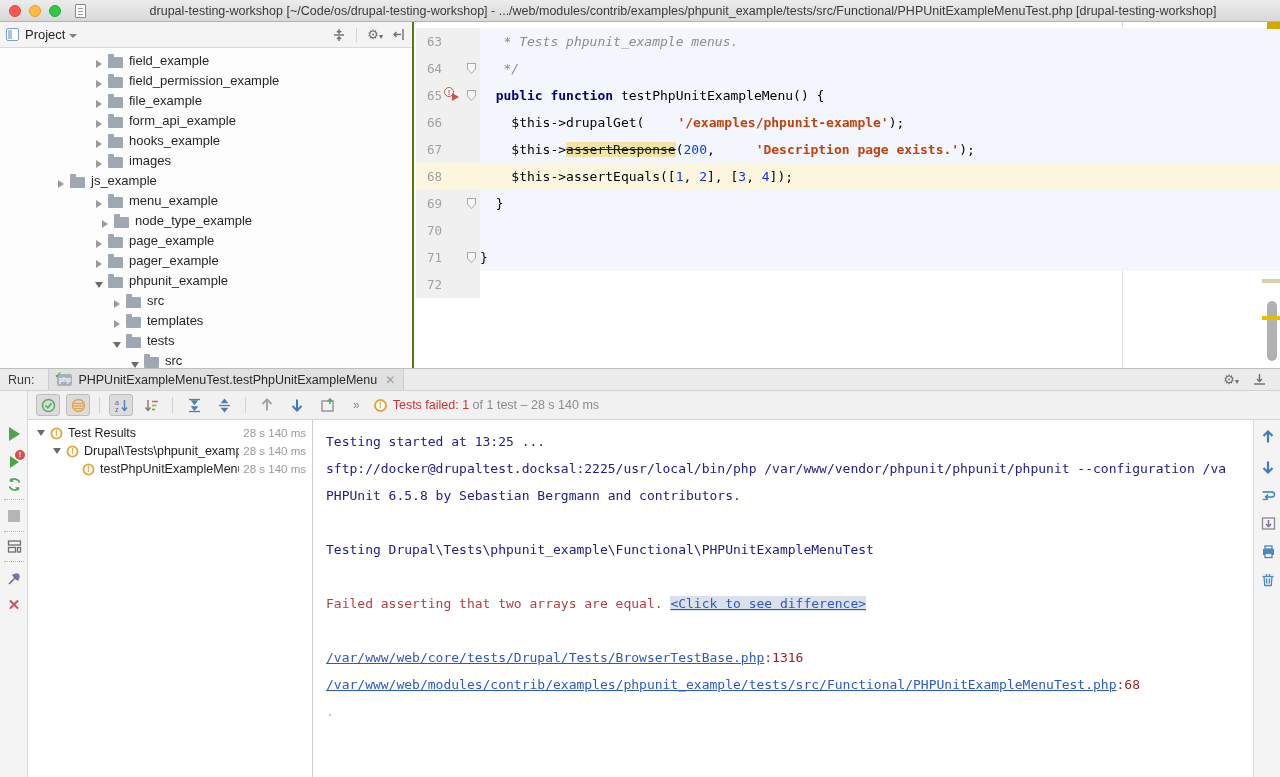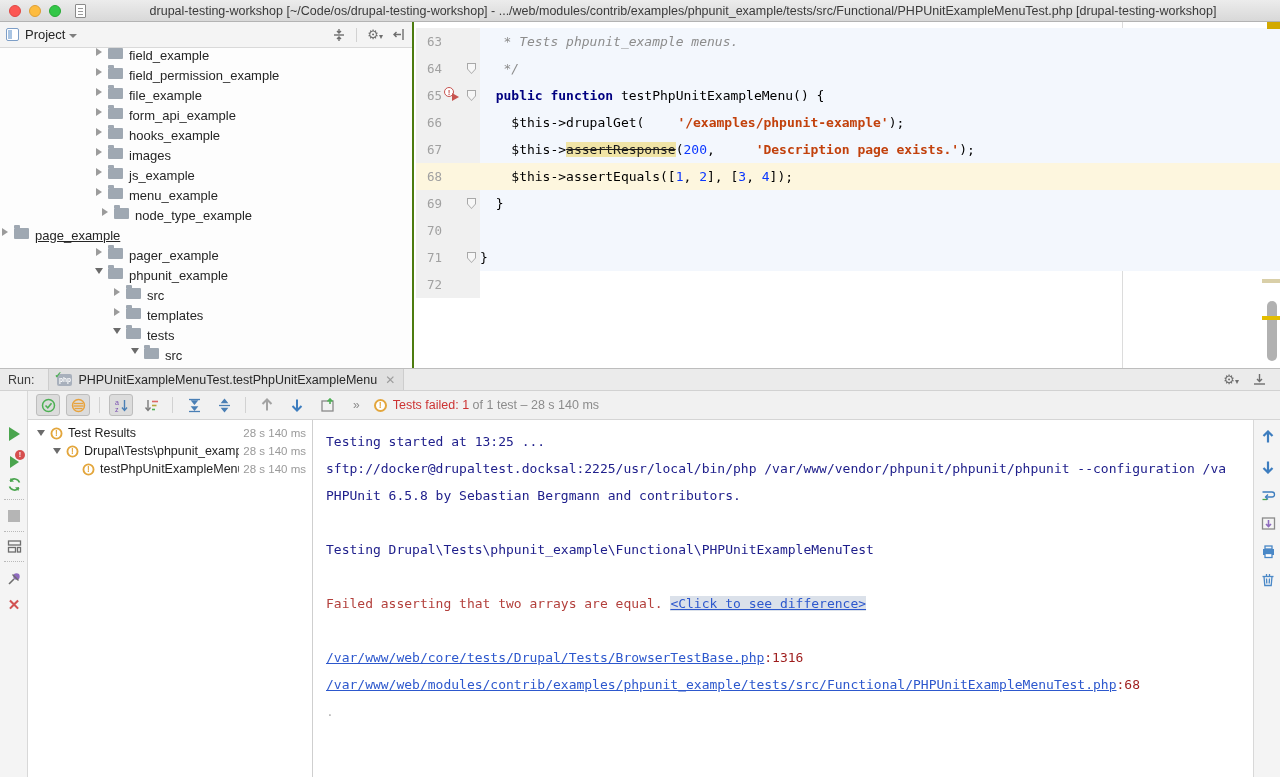--- a/index.html
+++ b/index.html
@@ -26,21 +26,21 @@
   
   .project-panel { position:absolute; left:0; top:0; width:414px; height:346px; background:#fdfdfd; border-right:2px solid #4d7c0f; }
   .project-header { height:26px; background:#f4f4f4; border-bottom:1px solid #d9d9d9; display:flex; align-items:center; padding:0 6px; }
   .pp-icon { width:13px; height:13px; border:1px solid #7d9ec7; border-radius:2px; background:#fff; position:relative; margin-right:6px; }
   .pp-icon::before { content:""; position:absolute; left:1px; top:1px; width:4px; height:9px; background:#a9c4e2; }
   .project-title { font-size:13px; color:#262626; margin-right:4px; }
   .pp-caret { width:0; height:0; border-left:4px solid transparent; border-right:4px solid transparent; border-top:4px solid #7e7e7e; margin-top:2px; }
   .ph-actions { margin-left:auto; display:flex; align-items:center; gap:10px; color:#6e6e6e; }
   .ph-sep { width:1px; height:14px; background:#d2d2d2; }
   .tree { position:absolute; left:0; top:26px; right:2px; bottom:0; overflow:hidden; background:#fdfdfd; }
-  .tree-row { height:20px; display:flex; align-items:flex-start; font-size:13px; color:#262626; white-space:nowrap; }
+  .tree-row { height:20px; display:flex; align-items:flex-end; font-size:13px; color:#262626; white-space:nowrap; }
   .chev { width:10px; display:inline-flex; justify-content:center; margin-right:4px; flex:none; }
   .chev-right { width:0; height:0; border-top:4px solid transparent; border-bottom:4px solid transparent; border-left:6px solid #9b9b9b; }
   .chev-down { width:0; height:0; border-left:4px solid transparent; border-right:4px solid transparent; border-top:6px solid #6b6b6b; }
   .folder { width:15px; height:11px; background:#9fa8b2; border-radius:1px; position:relative; margin-right:6px; flex:none; }
   .folder::before { content:""; position:absolute; left:0; top:-3px; width:6px; height:3px; background:#9fa8b2; border-radius:1px 1px 0 0; }
 
   
   .editor { position:absolute; left:416px; top:0; width:864px; height:346px; background:#ffffff; overflow:hidden; }
   .ed-guide { position:absolute; left:706px; top:0; width:1px; height:346px; background:#dcdcdc; }
   .ed-rows { position:absolute; left:0; top:6px; width:100%; }
@@ -200,42 +200,42 @@
             <span class="folder"></span>
             <span>hooks_example</span>
           </div>
           <div class="tree-row" style="padding-left: 94px;">
             <span class="chev">
               <span class="chev-right"></span>
             </span>
             <span class="folder"></span>
             <span>images</span>
           </div>
-          <div class="tree-row" style="padding-left: 94px;">
+          <div class="tree-row" style="padding-left: 56px;">
             <span class="chev">
               <span class="chev-right"></span>
             </span>
             <span class="folder"></span>
             <span>js_example</span>
           </div>
           <div class="tree-row" style="padding-left: 94px;">
             <span class="chev">
               <span class="chev-right"></span>
             </span>
             <span class="folder"></span>
             <span>menu_example</span>
           </div>
           <div class="tree-row" style="padding-left: 100px;">
             <span class="chev">
               <span class="chev-right"></span>
             </span>
             <span class="folder"></span>
             <span>node_type_example</span>
           </div>
-          <div class="tree-row" style=" text-decoration: underline;">
+          <div class="tree-row" style="padding-left: 94px;">
             <span class="chev">
               <span class="chev-right"></span>
             </span>
             <span class="folder"></span>
             <span>page_example</span>
           </div>
           <div class="tree-row" style="padding-left: 94px;">
             <span class="chev">
               <span class="chev-right"></span>
             </span>

